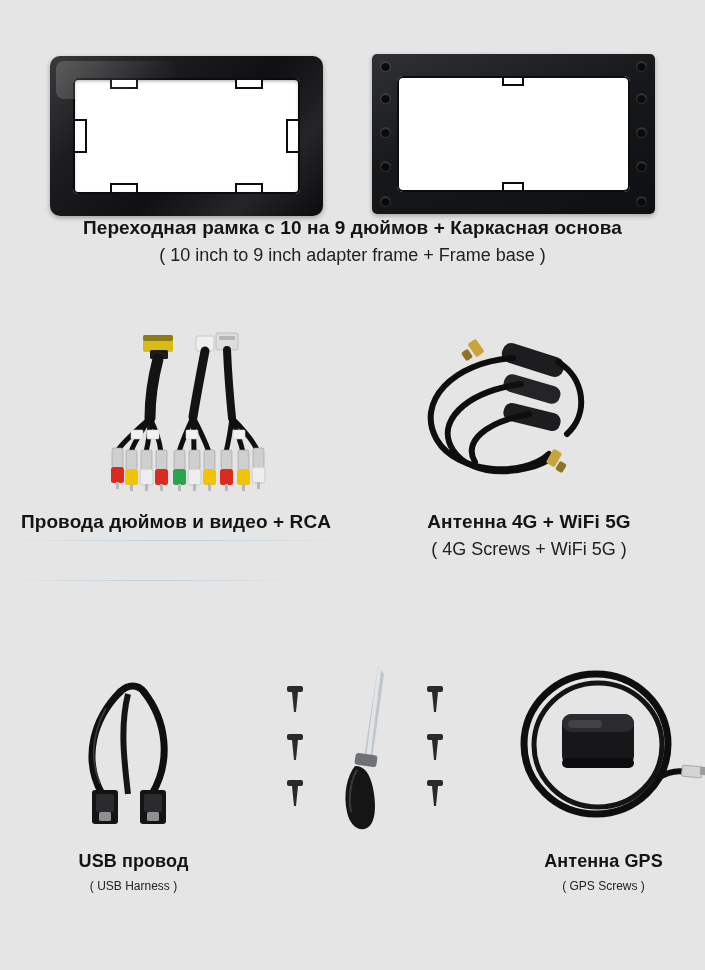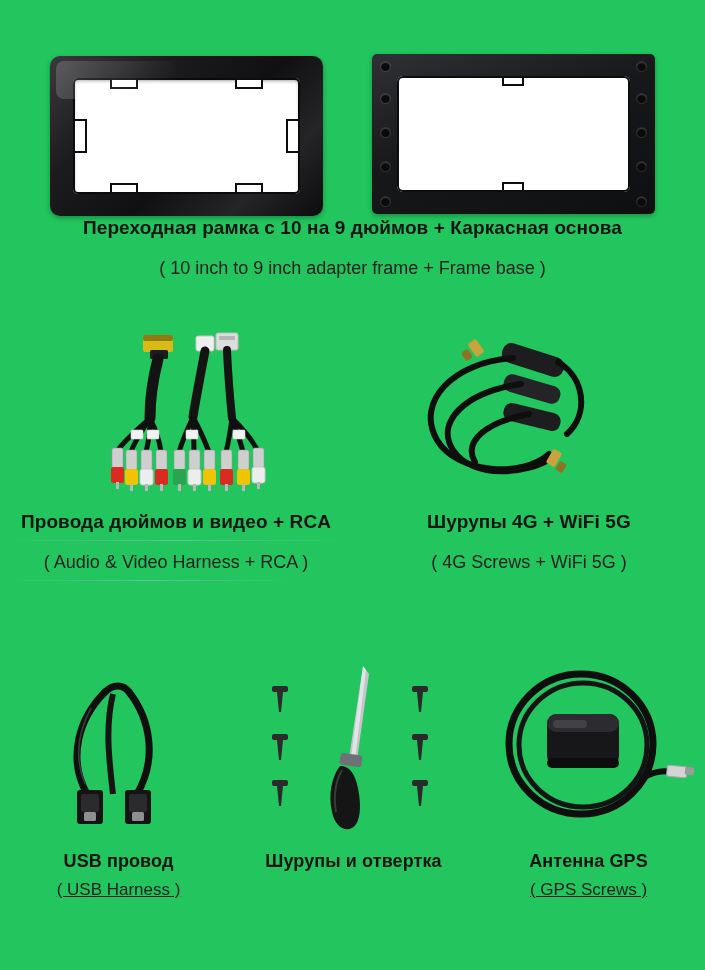--- a/index.html
+++ b/index.html
@@ -13,39 +13,39 @@
     font-family: "Liberation Sans", sans-serif;
     color: #1a1a1a;
     position: relative;
     overflow: hidden;
   }
 
   .page {
     width: 705px;
     height: 970px;
     position: relative;
-    background: #22c55e;
+    background: #e5e5e5;
   }
 
   
   .cap-ru {
     font-size: 19px;
     font-weight: bold;
     letter-spacing: 0.1px;
     color: #141414;
     text-align: center;
     line-height: 1.25;
   }
   .cap-en {
     font-size: 18px;
     font-weight: normal;
     color: #222222;
     text-align: center;
     line-height: 1.3;
-    margin-top: 17px;
+    margin-top: 4px;
   }
 
   
   .section1 {
     position: absolute;
     left: 0;
     top: 0;
     width: 705px;
     height: 300px;
   }
@@ -197,21 +197,21 @@
 
   
   .harness { position: absolute; left: 0; top: 0; width: 352px; height: 180px; }
 
   
   .antenna4g { position: absolute; left: 0; top: 0; width: 352px; height: 180px; }
 
   
   .section3 {
     position: absolute;
-    left: 1px;
+    left: 16px;
     top: 648px;
     width: 569px;
     height: 300px;
   }
   .col3 {
     position: absolute;
     top: 0;
     width: 235px;
     height: 300px;
   }
@@ -223,21 +223,21 @@
     width: 100%;
     height: 195px;
   }
   .cap3 {
     position: absolute;
     left: 0;
     top: 202px;
     width: 100%;
   }
   .cap3 .cap-ru { font-size: 18px; }
-  .cap3 .cap-en { font-size: 17px; margin-top: 6px; text-decoration: underline; }
+  .cap3 .cap-en { font-size: 12px; margin-top: 6px; }
 
   .faint-line {
     position: absolute;
     height: 1px;
     background: linear-gradient(90deg, rgba(150,190,220,0), rgba(150,190,220,0.55), rgba(150,190,220,0));
   }
 </style>
 </head>
 <body>
 
@@ -354,21 +354,20 @@
           <g fill="#f2f2f2" stroke="#cccccc" stroke-width="0.6">
             <rect x="131" y="108" width="12" height="9" rx="1"></rect>
             <rect x="147" y="108" width="12" height="9" rx="1"></rect>
             <rect x="186" y="108" width="12" height="9" rx="1"></rect>
             <rect x="233" y="108" width="12" height="9" rx="1"></rect>
           </g>
         </svg>
       </div>
       <div class="cap2">
         <div class="cap-ru">Провода дюймов и видео + RCA</div>
-        <div class="cap-en">( Audio &amp; Video Harness + RCA )</div>
       </div>
     </div>
 
     <div class="col2 right">
       <div class="art2">
         <svg class="antenna4g" viewBox="0 0 352 180" xmlns="http://www.w3.org/2000/svg">
 
           <g>
             <rect x="148" y="28" width="64" height="20" rx="9" transform="rotate(18 180 38)" fill="#1d1d1f"></rect>
             <rect x="150" y="58" width="58" height="18" rx="8" transform="rotate(16 179 67)" fill="#242427"></rect>
@@ -382,21 +381,21 @@
 
           <g>
             <rect x="118" y="18" width="10" height="16" rx="2" transform="rotate(-35 123 26)" fill="#c9a43c"></rect>
             <rect x="110" y="28" width="8" height="10" rx="2" transform="rotate(-35 114 33)" fill="#8e7324"></rect>
             <rect x="196" y="128" width="10" height="16" rx="2" transform="rotate(30 201 136)" fill="#c9a43c"></rect>
             <rect x="204" y="140" width="8" height="10" rx="2" transform="rotate(30 208 145)" fill="#8e7324"></rect>
           </g>
         </svg>
       </div>
       <div class="cap2">
-        <div class="cap-ru">Шурупы 4G + WiFi 5G</div>
+        <div class="cap-ru">Антенна 4G + WiFi 5G</div>
         <div class="cap-en">( 4G Screws + WiFi 5G )</div>
       </div>
     </div>
   </div>
 
   <div class="section3">
 
     <div class="col3 c1">
       <div class="art3">
         <svg viewBox="0 0 235 195" width="235" height="195" xmlns="http://www.w3.org/2000/svg">
@@ -445,21 +444,20 @@
             <rect x="176" y="38" width="16" height="6" rx="2"></rect>
             <path d="M181 44 L187 44 L185 64 L183 64 Z"></path>
             <rect x="176" y="86" width="16" height="6" rx="2"></rect>
             <path d="M181 92 L187 92 L185 112 L183 112 Z"></path>
             <rect x="176" y="132" width="16" height="6" rx="2"></rect>
             <path d="M181 138 L187 138 L185 158 L183 158 Z"></path>
           </g>
         </svg>
       </div>
       <div class="cap3">
-        <div class="cap-ru">Шурупы и отвертка</div>
       </div>
     </div>
 
     <div class="col3 c3">
       <div class="art3">
         <svg viewBox="0 0 235 195" width="235" height="195" xmlns="http://www.w3.org/2000/svg">
 
           <ellipse cx="110" cy="96" rx="72" ry="70" fill="none" stroke="#0e0e0e" stroke-width="7"></ellipse>
           <ellipse cx="112" cy="97" rx="64" ry="62" fill="none" stroke="#141414" stroke-width="5"></ellipse>
           <path d="M172 130 C 182 124, 192 122, 200 124" stroke="#0e0e0e" stroke-width="6" fill="none" stroke-linecap="round"></path>

